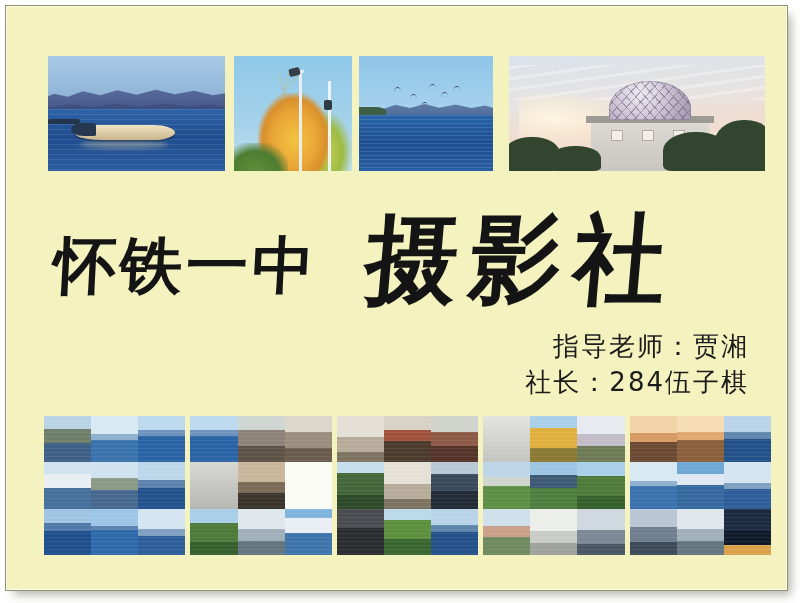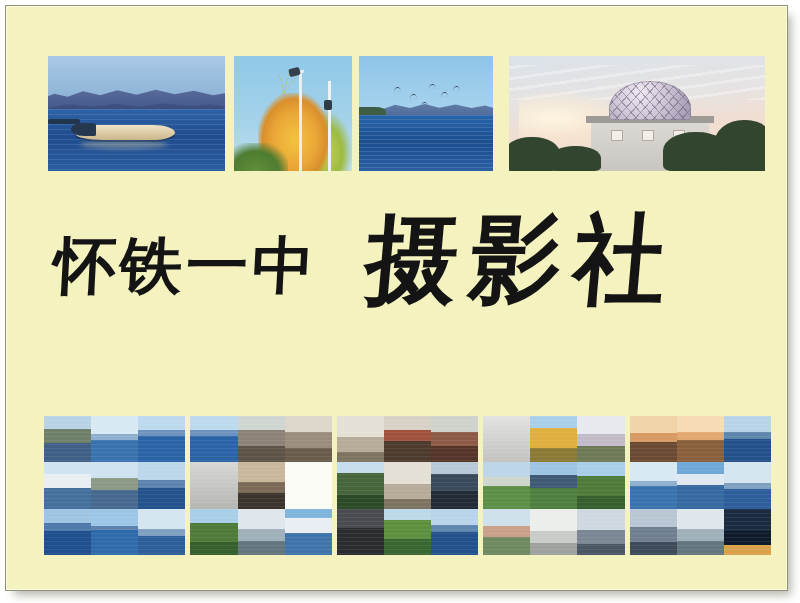--- a/index.html
+++ b/index.html
@@ -340,20 +340,22 @@
         </div>
       </div>
     </div>
 
     <div class="title">
       <span class="t-a">怀铁一中</span>
       <span class="t-b">摄影社</span>
     </div>
 
     <div class="subtitles">
+      <div>指导老师：贾湘</div>
+      <div>社长：284伍子棋</div>
     </div>
 
     <div class="collage" id="collage">
         <div class="cblock">
           <div class="cell cell-tex c-mtn"></div>
           <div class="cell cell-tex c-lake3"></div>
           <div class="cell cell-tex c-lake2"></div>
           <div class="cell cell-tex c-snow"></div>
           <div class="cell cell-tex c-mtn2"></div>
           <div class="cell cell-tex c-pier"></div>

